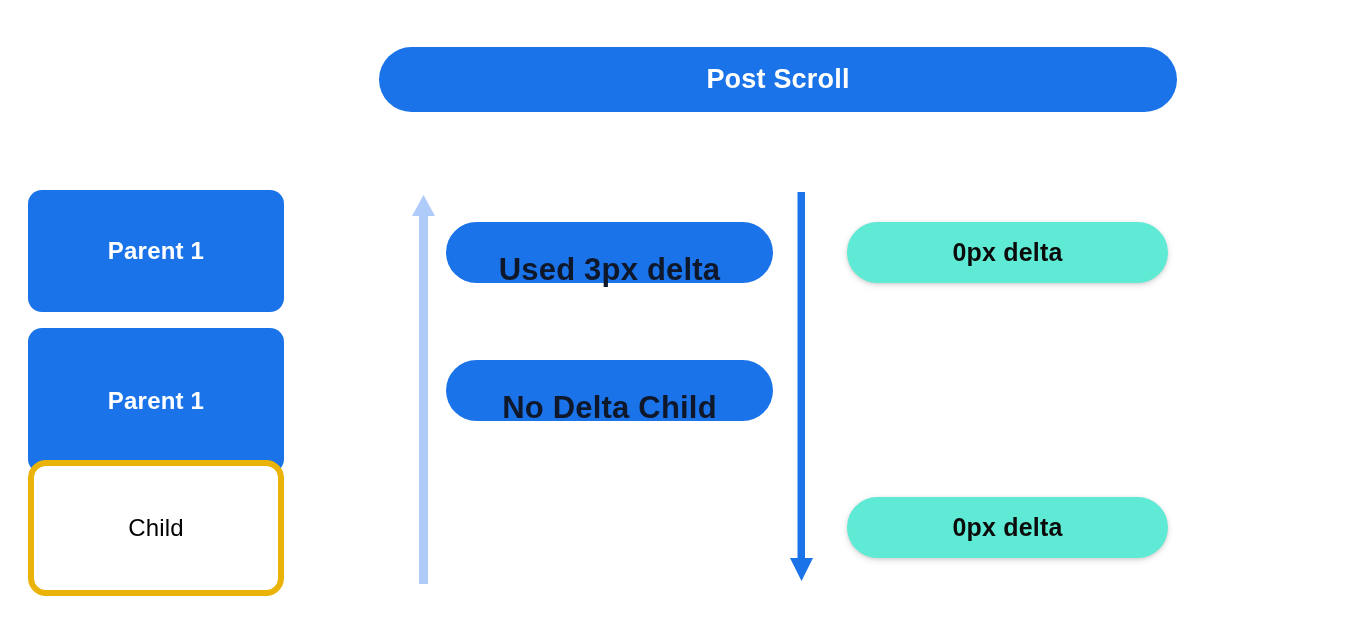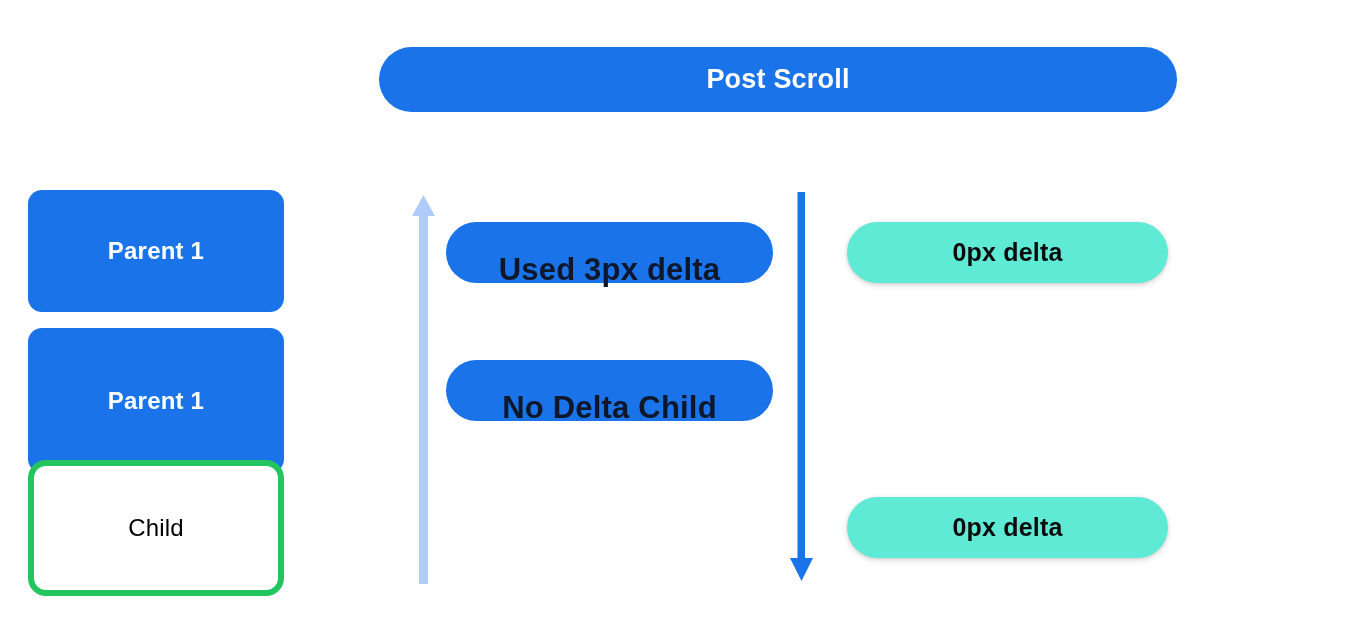--- a/index.html
+++ b/index.html
@@ -60,21 +60,21 @@
   }
   .stack-box.filled {
     background: #1a73e8;
     border-radius: 14px;
   }
   .stack-box.filled .label {
     color: #ffffff;
   }
   .stack-box.outlined {
     background: #ffffff;
-    border: 6px solid #22c55e;
+    border: 6px solid #eab308;
     border-radius: 18px;
   }
   .stack-box.outlined .label {
     color: #000000;
     font-weight: normal;
   }
 
   #box-parent2 { top: 190px; height: 122px; }
   #box-parent1 { top: 328px; height: 145px; }
   #box-child   { top: 460px; height: 136px; }

